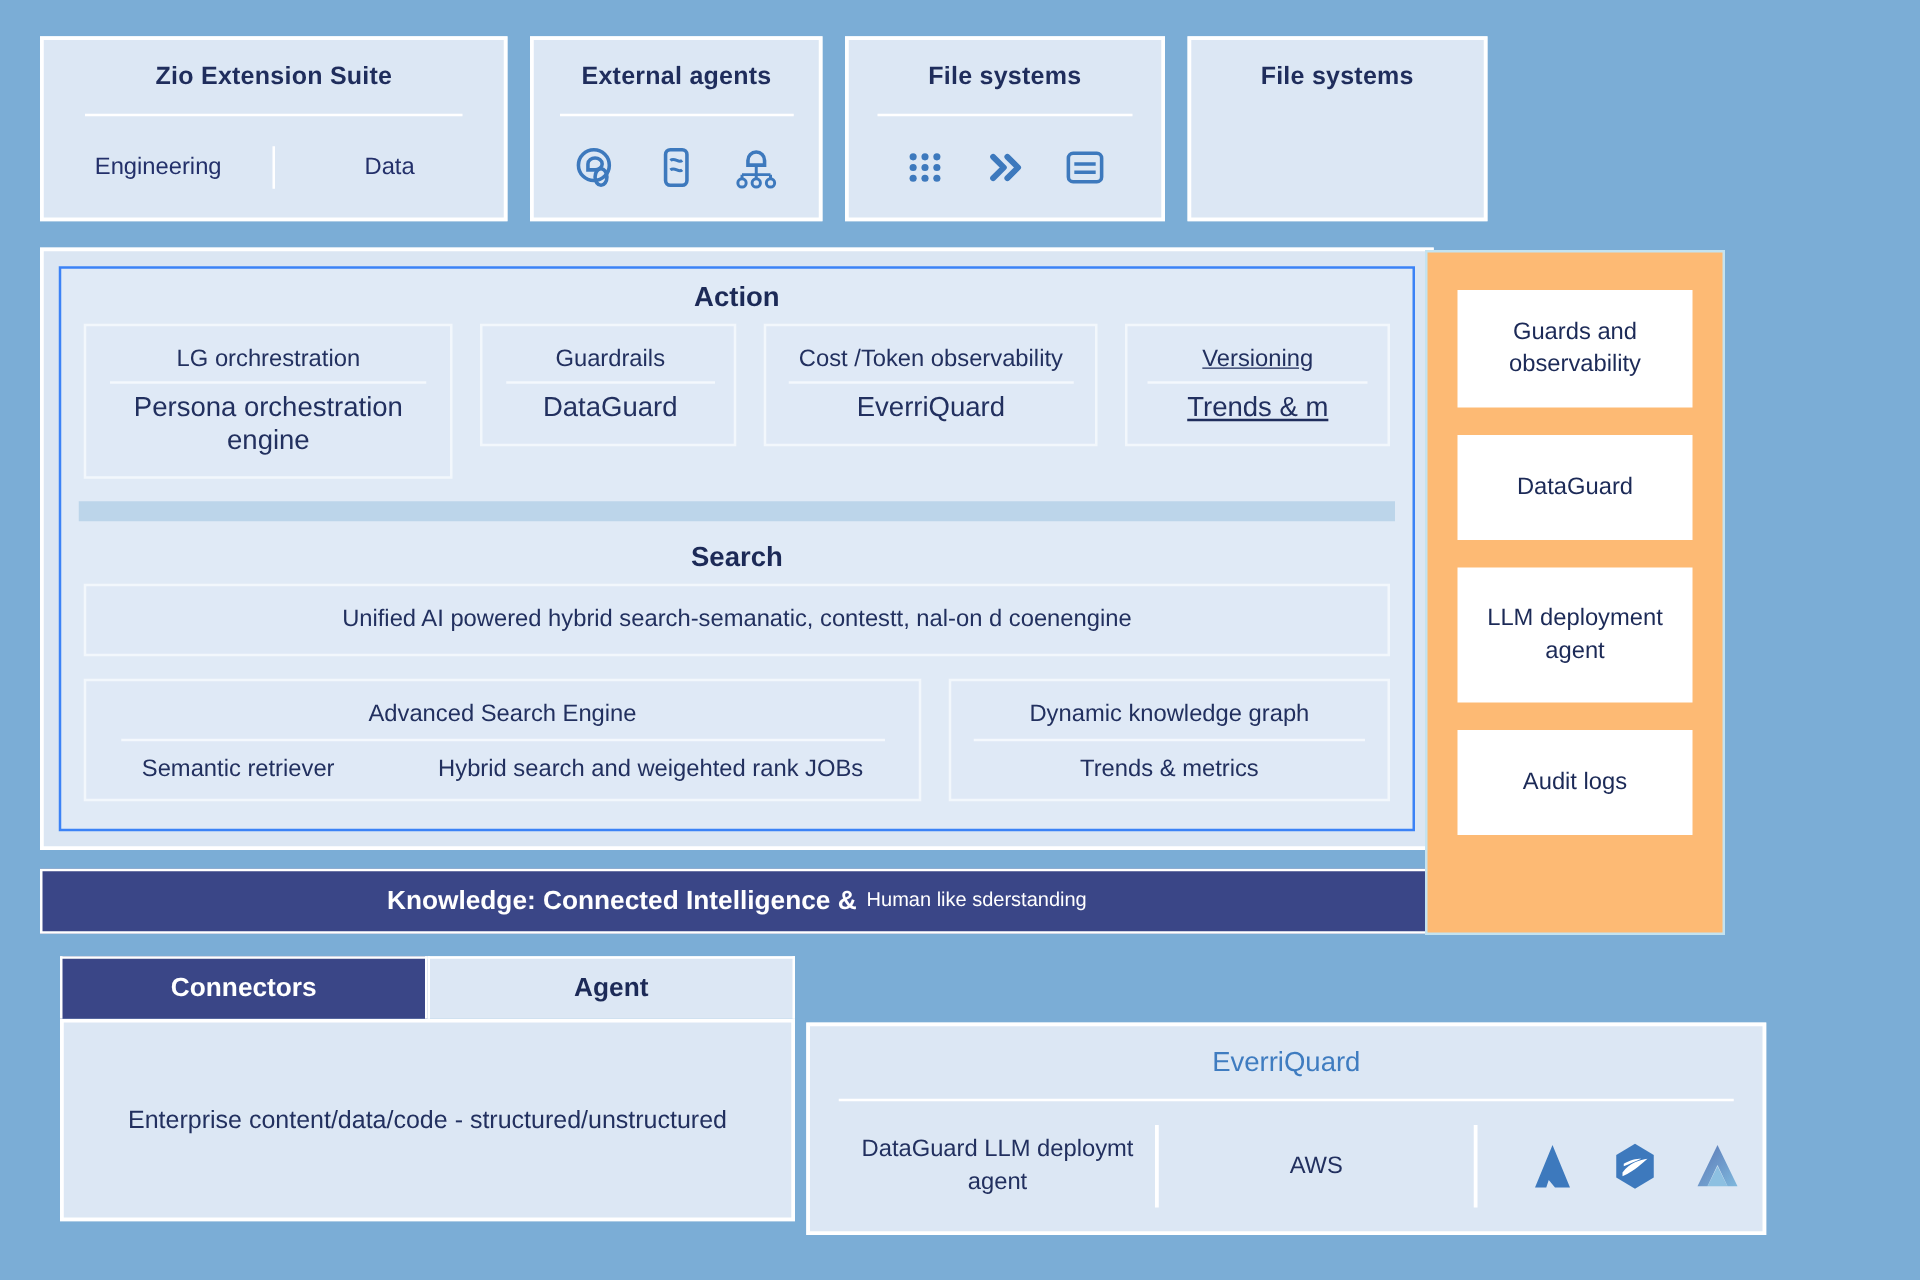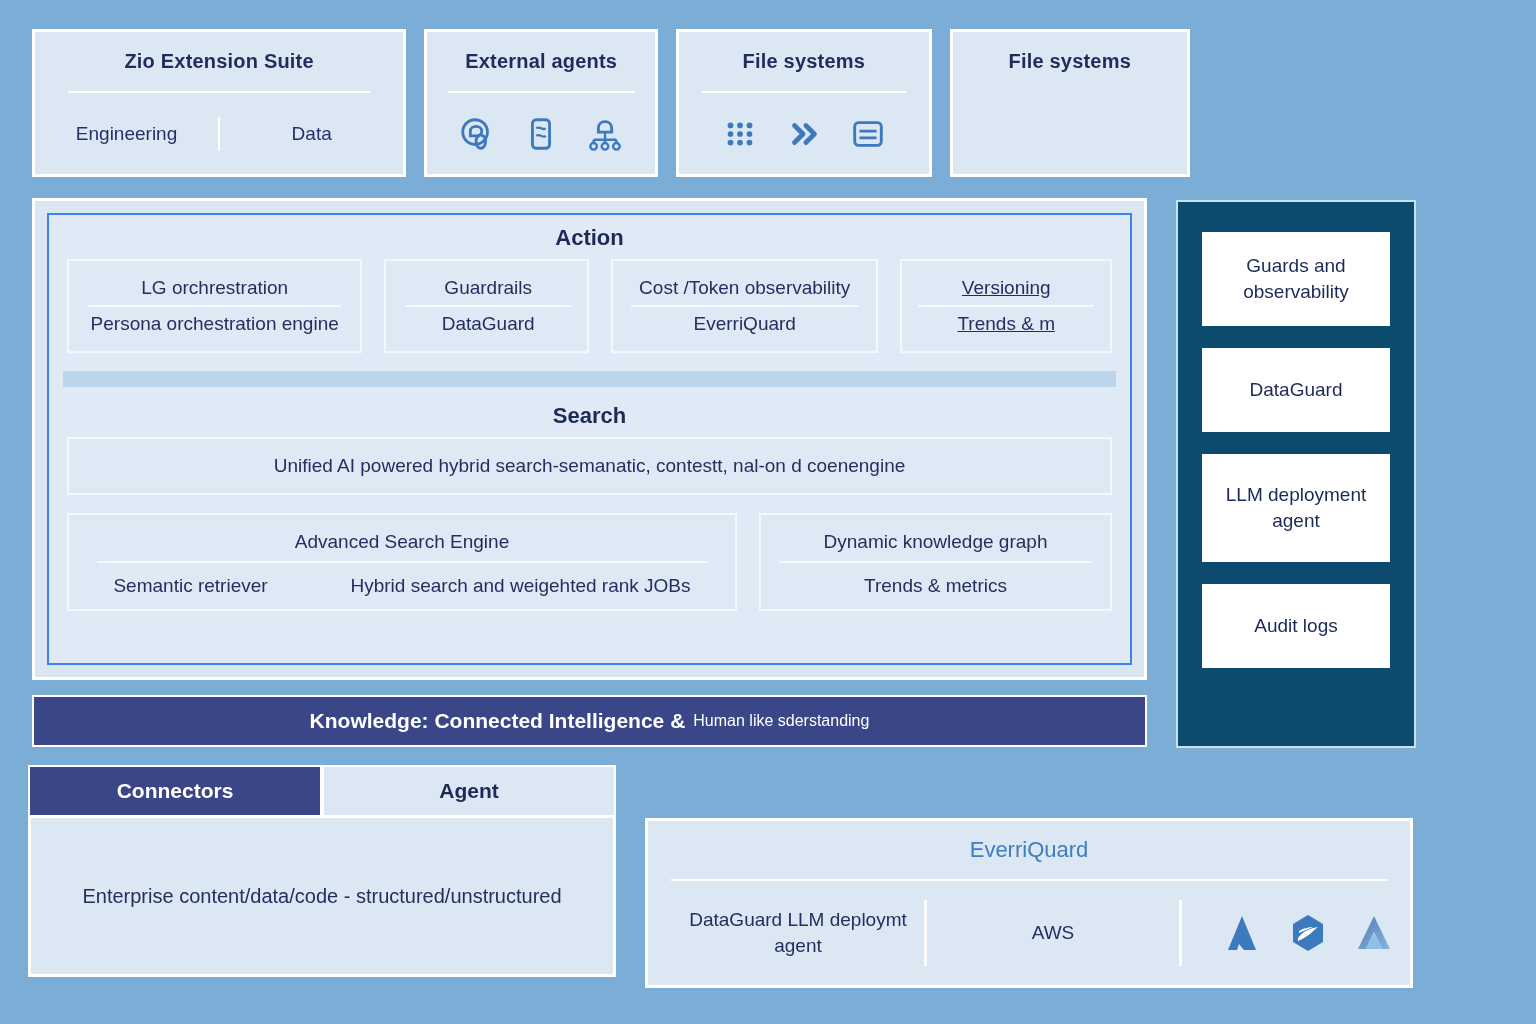--- a/index.html
+++ b/index.html
@@ -60,21 +60,21 @@
   .acard{
     background:#dfe9f6;border:2px solid #f2f7fc;box-sizing:border-box;
     display:flex;flex-direction:column;align-items:center;justify-content:center;
     padding:10px 8px;
   }
   .ac1{width:296px;}
   .ac2{width:205px;padding-left:11px;}
   .ac3{width:268px;}
   .ac4{width:212px;text-decoration:underline;}
   .acard .l1{font-size:19px;text-align:center;padding:6px 4px;color:#22305f;}
-  .acard .l2{font-size:19px;text-align:center;padding:6px 4px;color:#22305f;}
+  .acard .l2{font-size:22px;text-align:center;padding:6px 4px;color:#22305f;}
   .acard .sp{width:92%;height:2px;background:#f4f8fd;}
   .band{height:16px;background:#bcd5ea;margin:4px 14px 6px 14px;}
 
   .search-wrap{padding:0 18px 16px 18px;}
   .wide-card{
     background:#dfe9f6;border:2px solid #f2f7fc;box-sizing:border-box;
     text-align:center;font-size:19px;color:#22305f;padding:16px 10px;
   }
   .search-lower{display:flex;gap:22px;margin-top:18px;}
   .sc-left{flex:0 0 670px;}
@@ -94,36 +94,36 @@
   .knowledge{
     position:absolute;left:32px;top:695px;width:1115px;height:52px;
     background:#3a4687;border:2px solid #ffffff;box-sizing:border-box;
     display:flex;align-items:center;justify-content:center;color:#ffffff;
   }
   .knowledge .k1{font-size:21px;font-weight:bold;}
   .knowledge .k2{font-size:16px;font-weight:normal;margin-left:8px;}
 
   
   .rail{
-    position:absolute;left:1176px;top:200px;width:240px;height:548px;
-    background:#0c4a6e;border:2px solid #c4e3f0;box-sizing:border-box;
+    position:absolute;left:1140px;top:200px;width:240px;height:548px;
+    background:#fdba74;border:2px solid #c4e3f0;box-sizing:border-box;
     padding:30px 24px;display:flex;flex-direction:column;gap:22px;
   }
   .railcard{
     background:#ffffff;display:flex;align-items:center;justify-content:center;
     text-align:center;font-size:19px;color:#1c2a57;line-height:1.35;
   }
   .rc1{height:94px;}
   .rc2{height:84px;}
   .rc3{height:108px;}
   .rc4{height:84px;}
 
   
   .connblock{
-    position:absolute;left:28px;top:765px;width:588px;height:212px;border-radius:17px;
+    position:absolute;left:48px;top:765px;width:588px;height:212px;border-radius:17px;
   }
   .tabs{display:flex;height:50px;}
   .tab{
     flex:1;display:flex;align-items:center;justify-content:center;
     font-size:21px;font-weight:bold;box-sizing:border-box;
   }
   .tab.active{background:#3a4687;color:#ffffff;border:2px solid #ffffff;border-bottom:none;}
   .tab.inactive{background:#dce7f4;color:#1c2a57;border:2px solid #ffffff;border-bottom:none;}
   .connbody{
     height:162px;background:#dce7f4;border:3px solid #ffffff;box-sizing:border-box;

